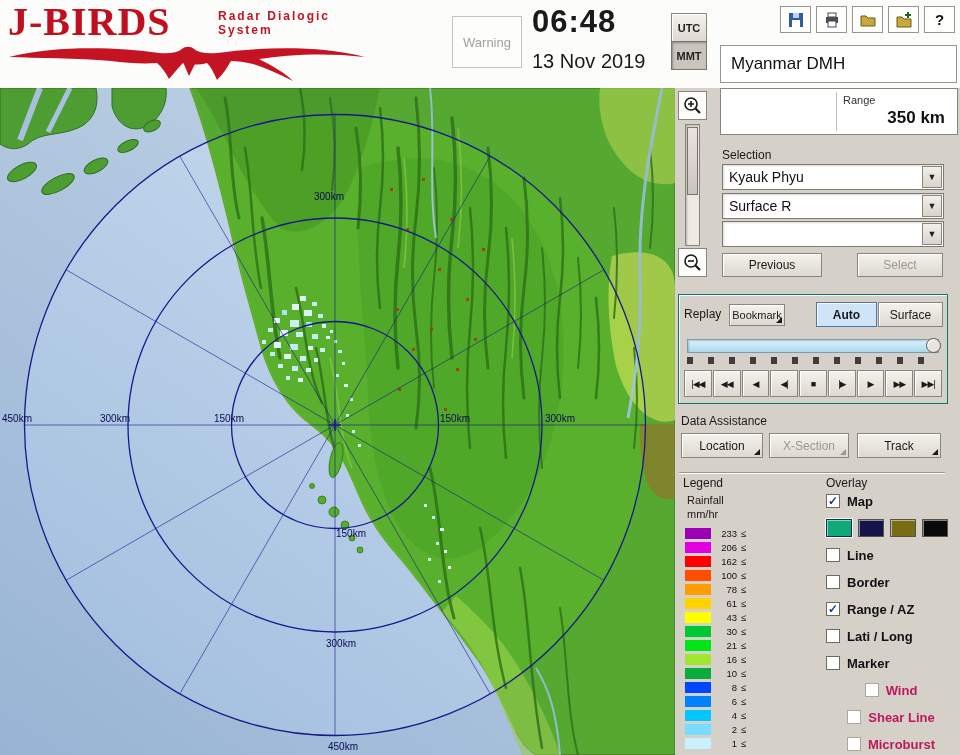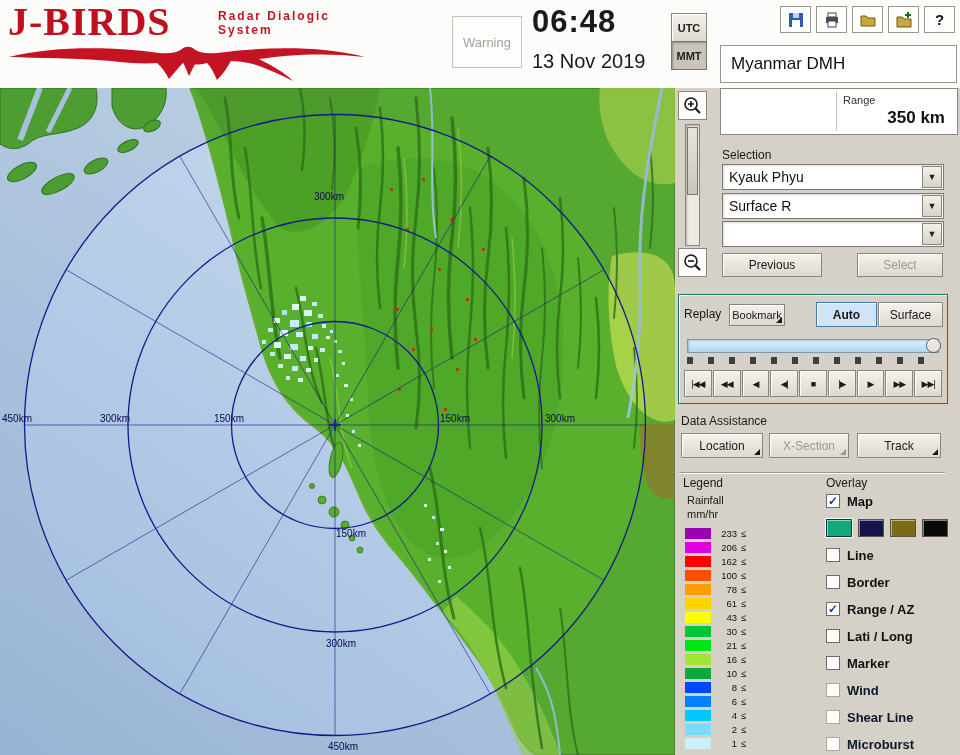--- a/index.html
+++ b/index.html
@@ -71,21 +71,21 @@
   #divider{position:absolute;left:4px;top:384px;width:266px;height:0;
     border-top:1px solid #9A968E;border-bottom:1px solid #FFF;}
   .lg-row{display:flex;align-items:center;height:14px;gap:4px;}
   .lg-sw{width:26px;height:11px;}
   .lg-val{width:22px;text-align:right;font-size:9.5px;color:#111;}
   .lg-leq{font-size:9.5px;color:#111;}
   #legend-rows{position:absolute;left:10px;top:438px;}
   #overlay-list{position:absolute;left:151px;top:404px;width:130px;}
   .ov-row{display:flex;align-items:center;height:18px;margin-bottom:9px;gap:7px;
     font-size:13px;font-weight:700;color:#111;position:relative;}
-  .ov-row.dis{color:#0f172a;}
+  .ov-row.dis{color:#be185d;justify-content:center;}
   .cb{width:14px;height:14px;background:#FFF;border:1px solid #6E6A62;box-sizing:border-box;
     display:flex;align-items:center;justify-content:center;font-size:12px;font-weight:700;color:#143C8C;line-height:12px;}
   .ov-row.dis .cb{border-color:#ABA79D;}
   #ov-swatches{display:flex;gap:6px;align-items:center;height:18px;margin-bottom:9px;}
   .ov-sw{width:24px;height:16px;border:1px solid #55514B;box-shadow:inset 1px 1px 0 rgba(255,255,255,.5);}
   .ov-sw.sel{outline:1px solid #FFF;border:1px solid #103050;}
 </style>
 </head>
 <body>
 

